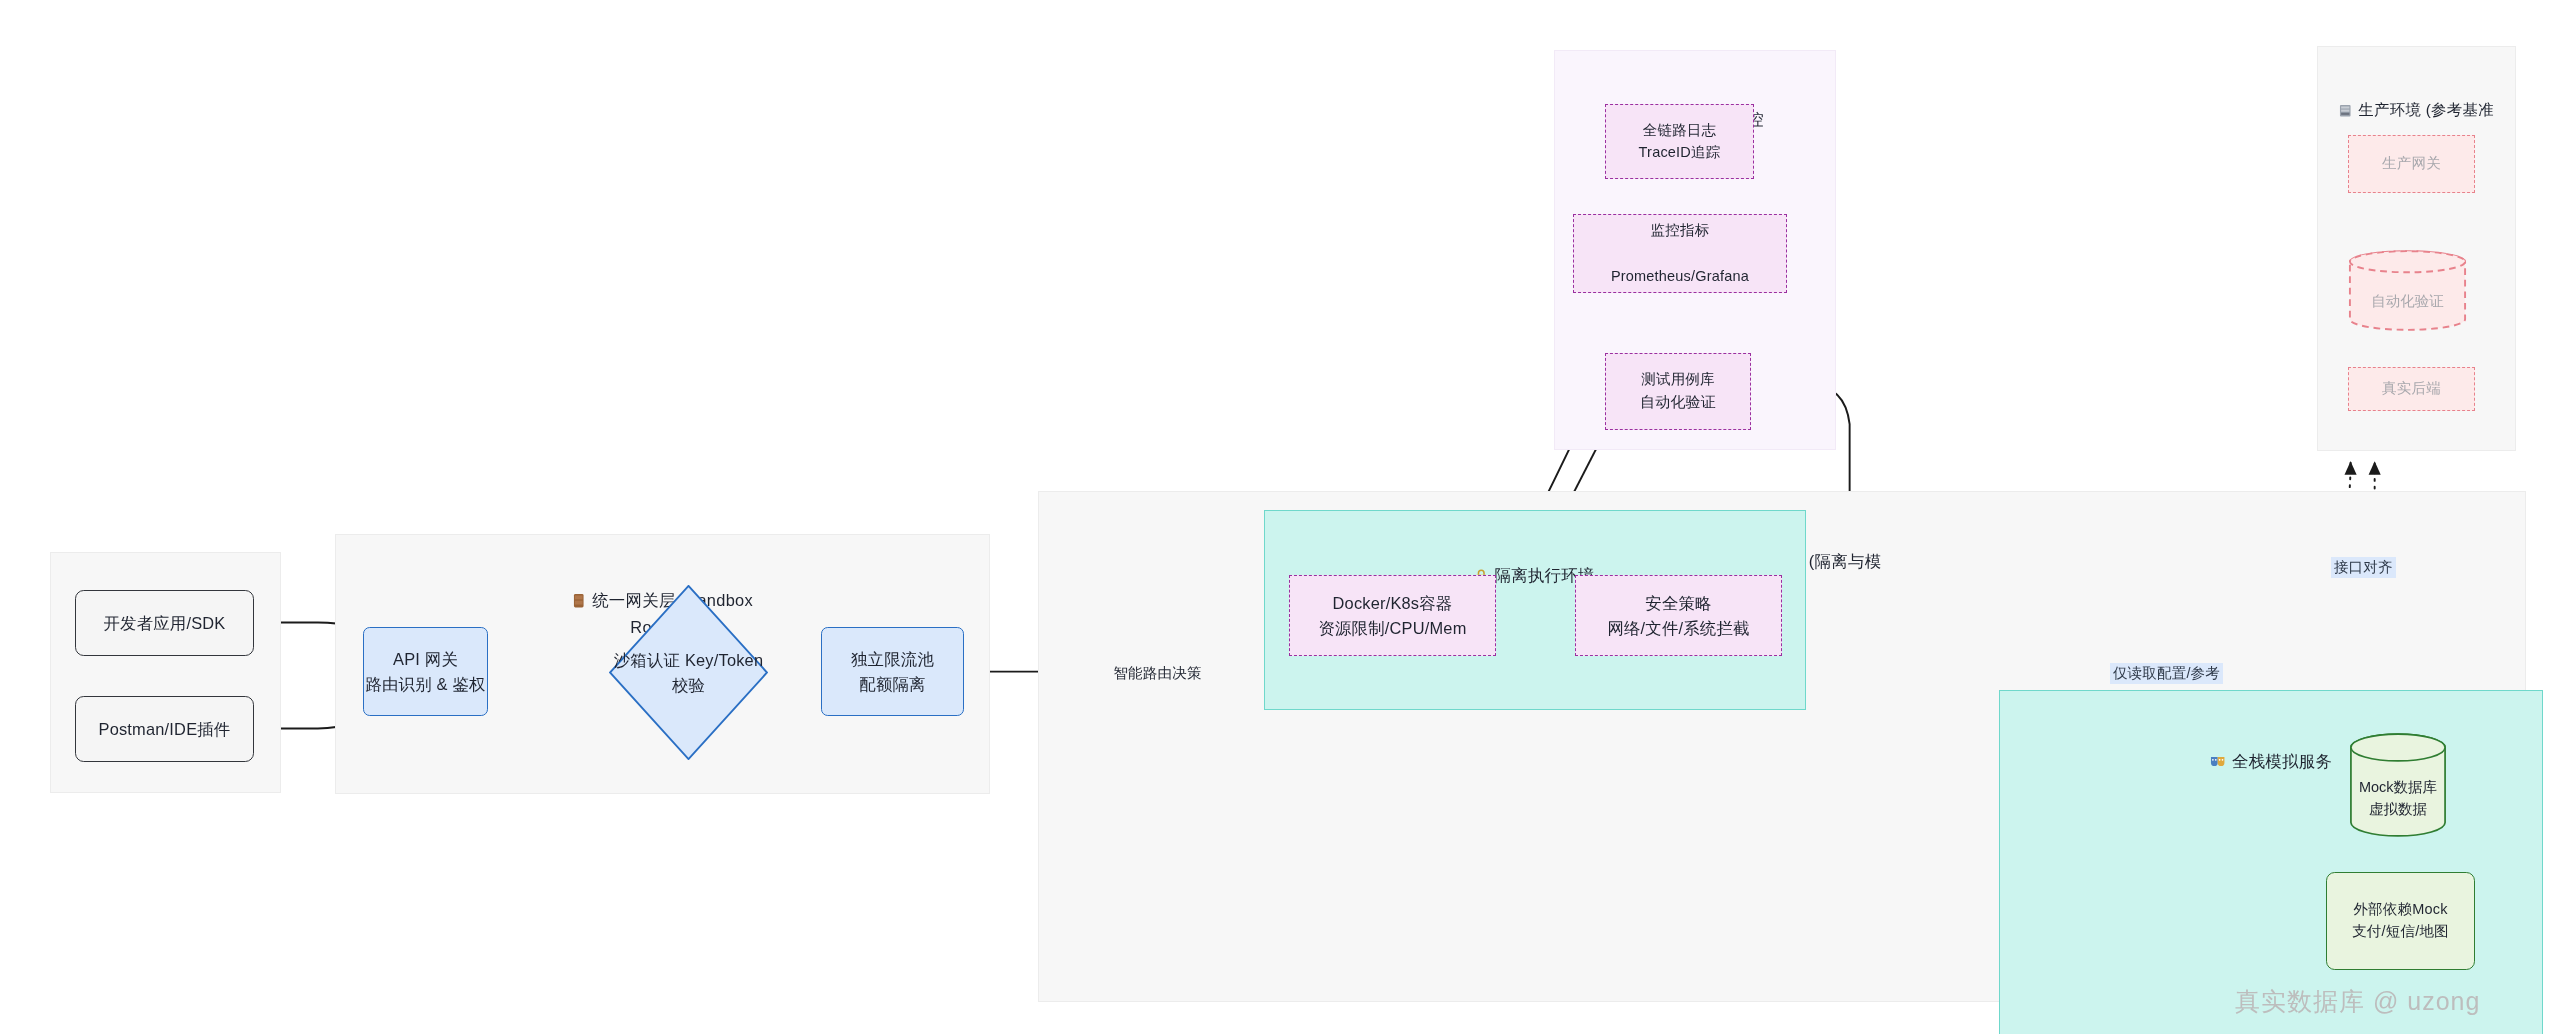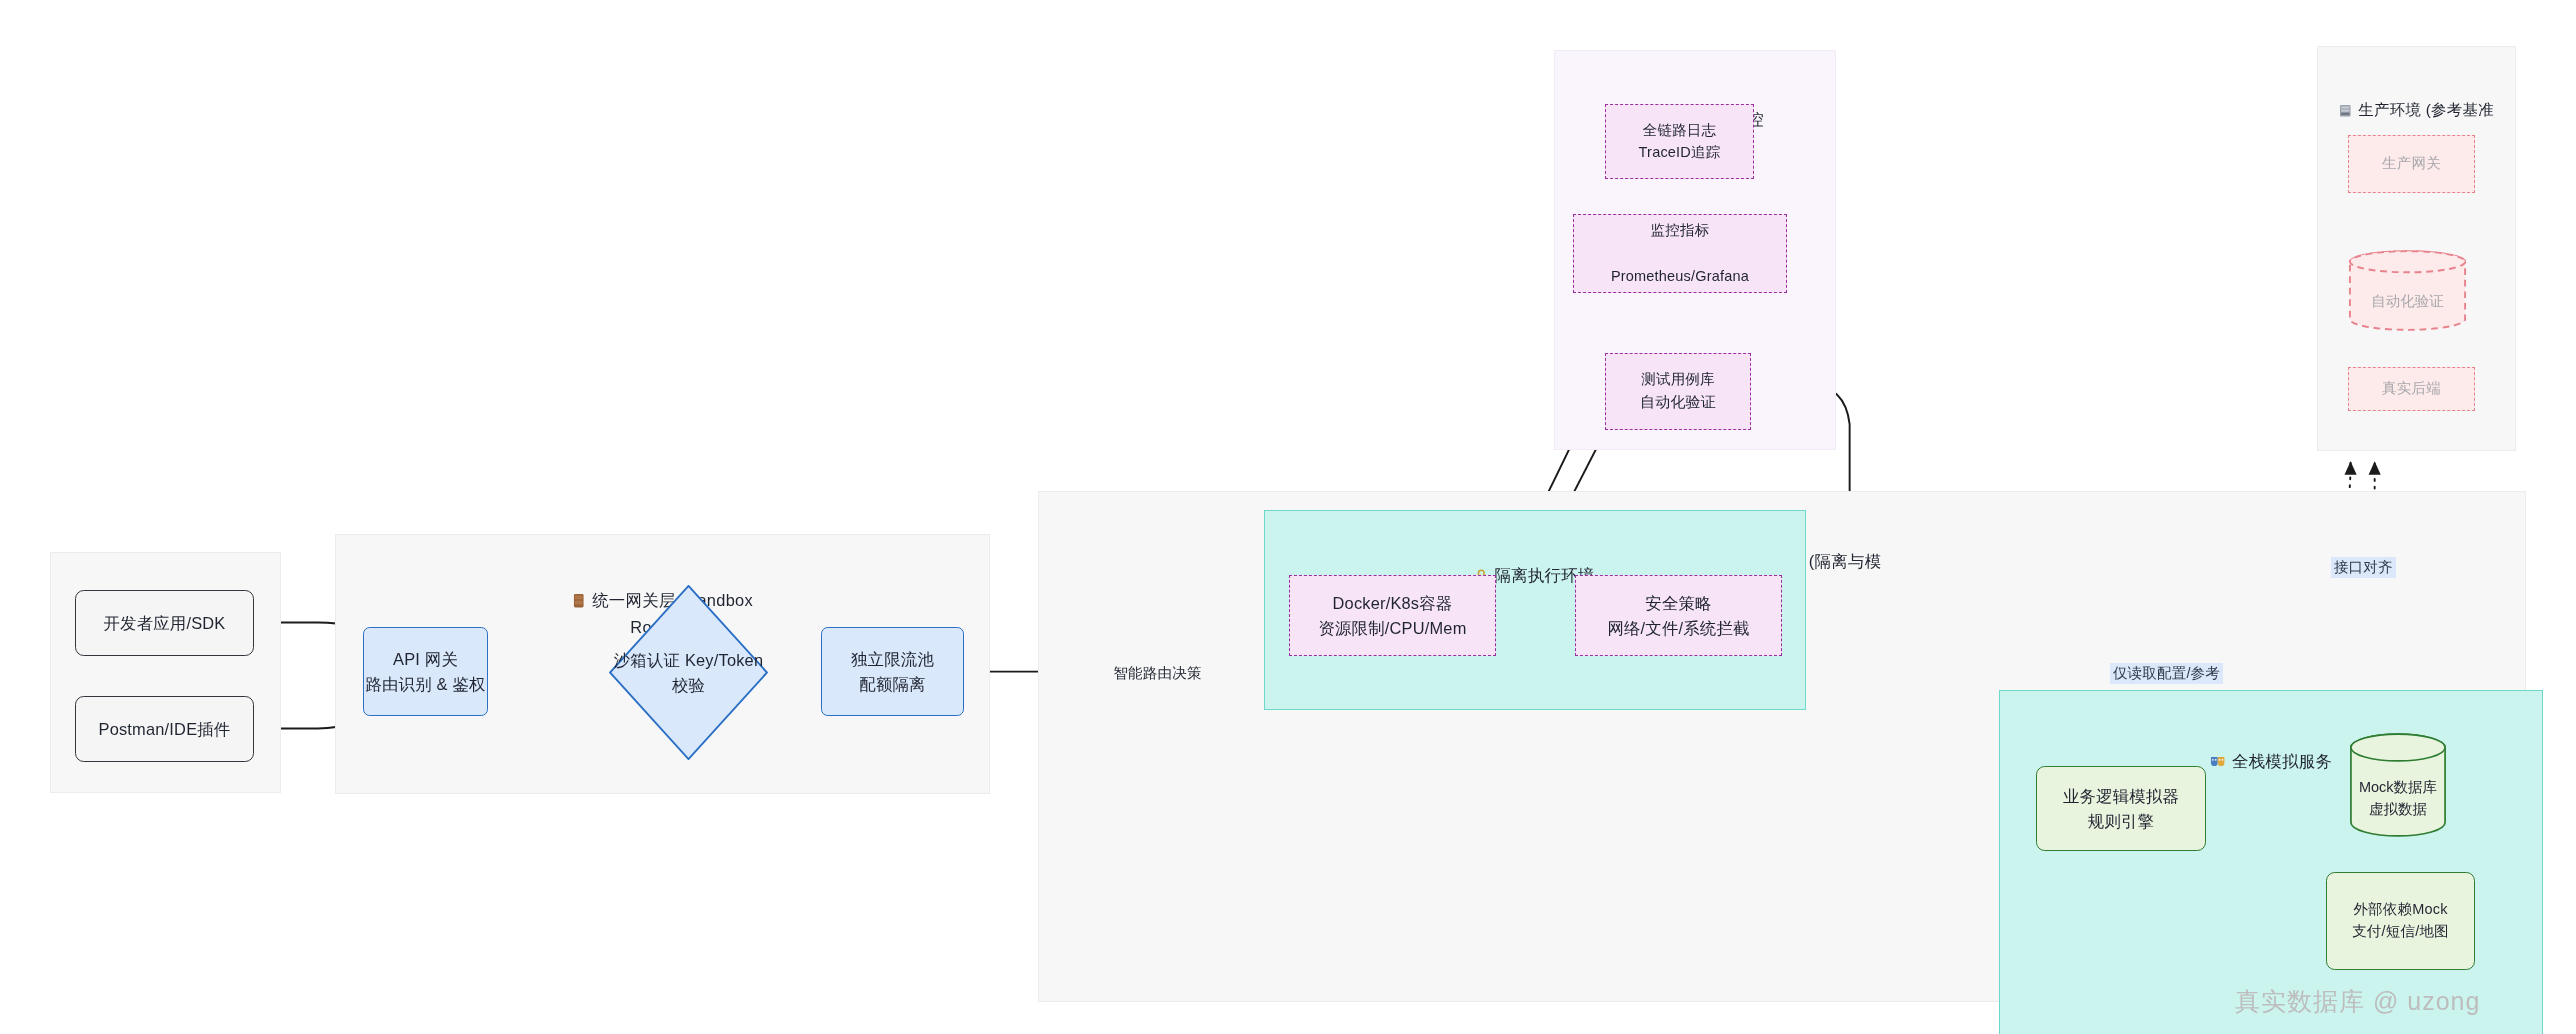--- a/index.html
+++ b/index.html
@@ -232,24 +232,20 @@
           <path d="M8 2h7v6a3.5 3.5 0 0 1-7 0z" fill="#e0a93c"></path>
           <circle cx="3" cy="5" r=".9" fill="#fff"></circle>
           <circle cx="6" cy="5" r=".9" fill="#fff"></circle>
           <circle cx="10" cy="5" r=".9" fill="#fff"></circle>
           <circle cx="13" cy="5" r=".9" fill="#fff"></circle>
         </svg>
       </span><span>全栈模拟服务</span>
     </div>
   </div>
 
-  <div class="node n-green" style="left:2036px;top:766px;width:170px;height:85px;">
-    <span class="ln">业务逻辑模拟器</span>
-    <span class="ln">规则引擎</span>
-  </div>
 
   <div class="cyl" style="left:2349px;top:732px;width:98px;height:106px;">
     <svg width="98" height="106" viewBox="0 0 102 110">
       <path d="M2,16 a49,14 0 0 1 98,0 v78 a49,14 0 0 1 -98,0 z" fill="#e9f4df" stroke="#2f7d32" stroke-width="1.8"></path>
       <ellipse cx="51" cy="16" rx="49" ry="14" fill="#e9f4df" stroke="#2f7d32" stroke-width="1.8"></ellipse>
     </svg>
     <div class="ctext" style="padding-top:13.5px;">
       <span class="ln" style="font-size:14.5px;">Mock数据库</span>
       <span class="ln" style="font-size:14.5px;">虚拟数据</span>
     </div>

